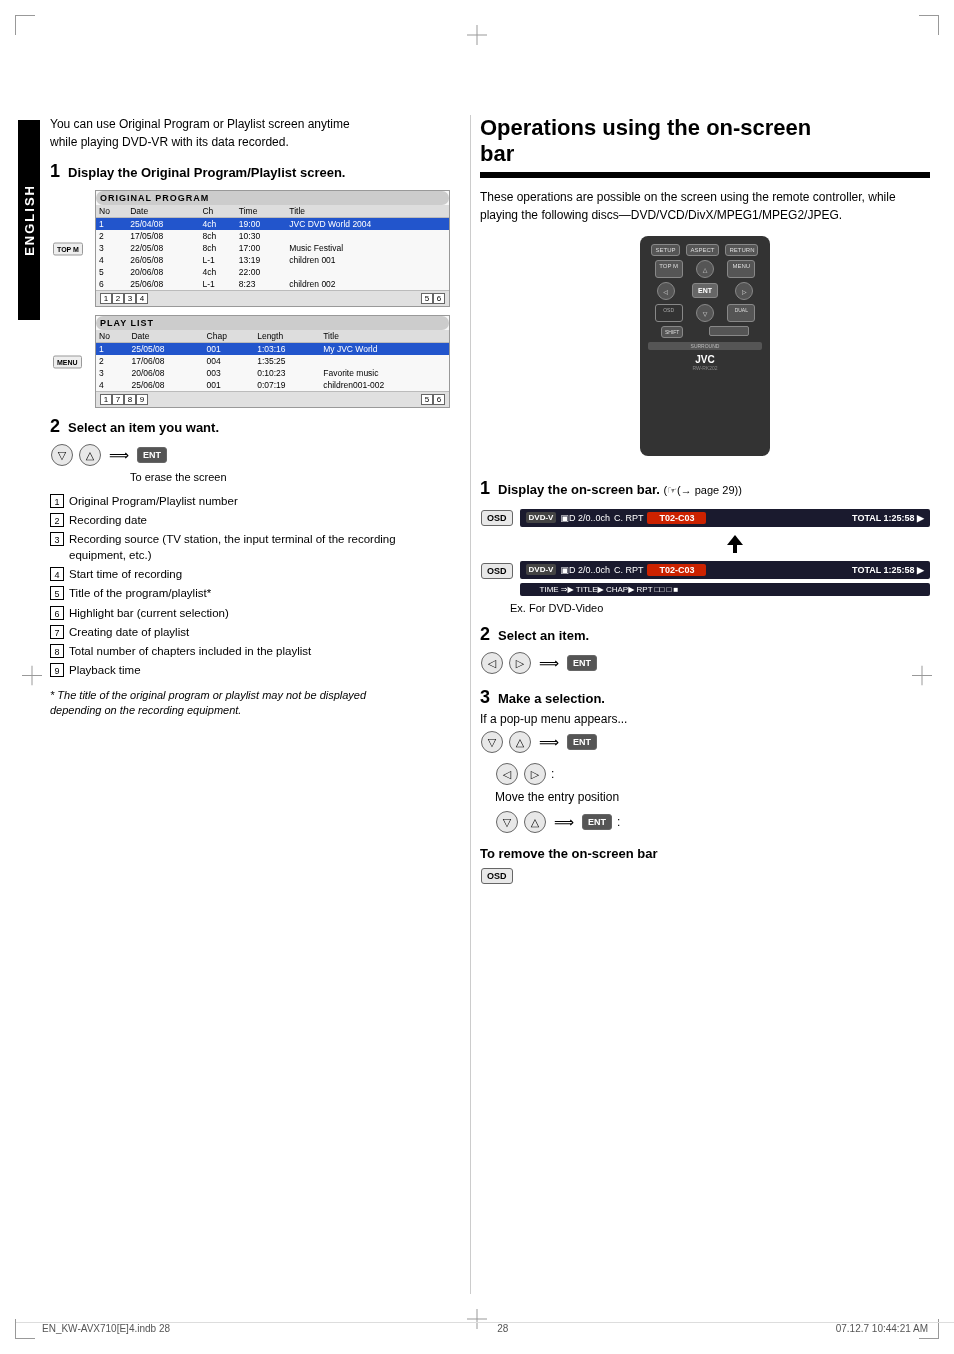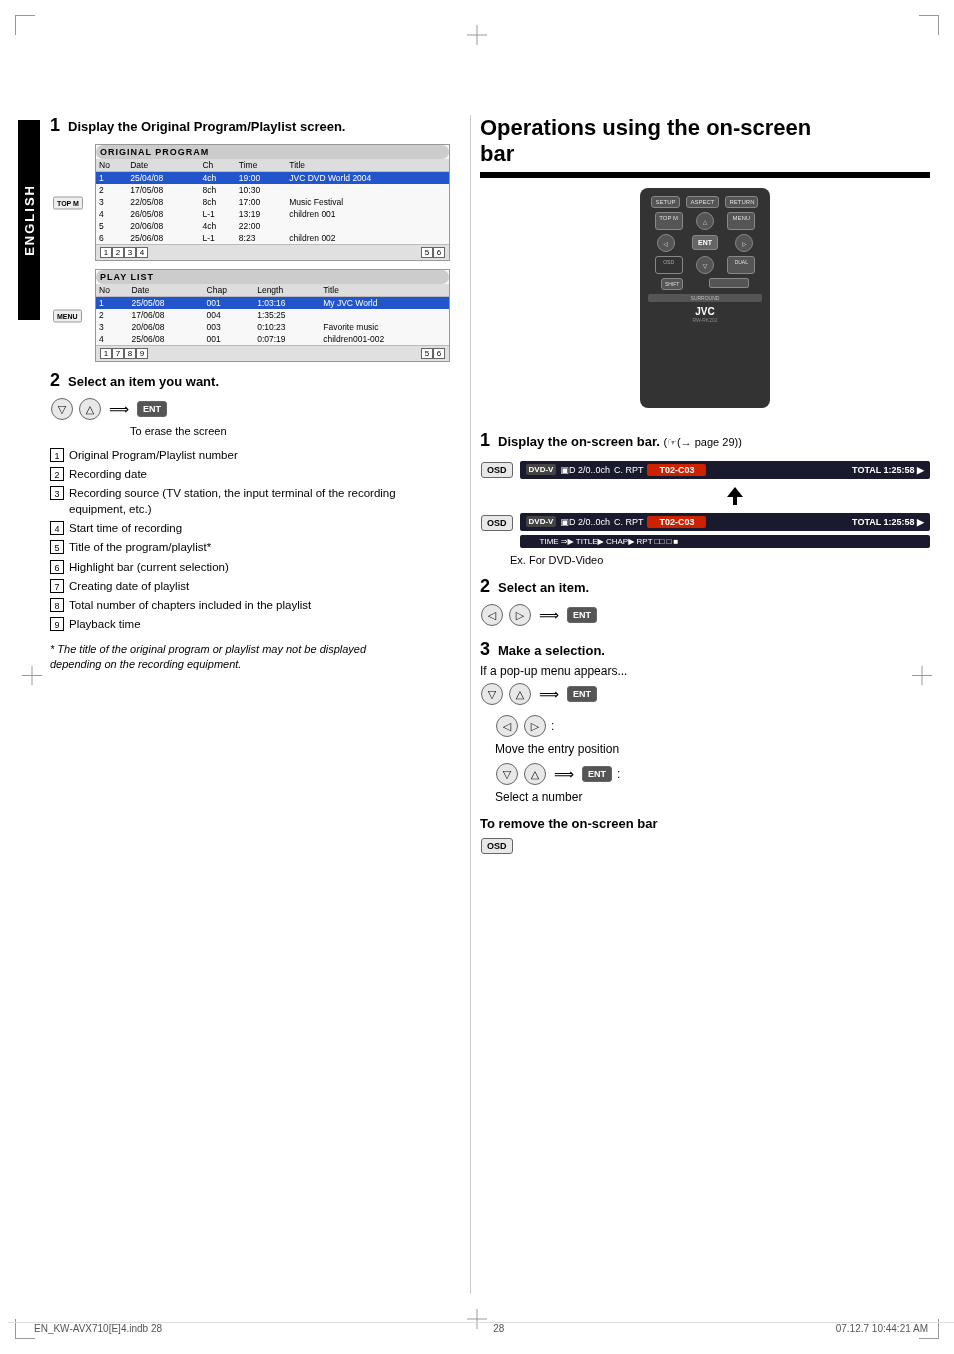--- a/index.html
+++ b/index.html
@@ -354,21 +354,21 @@
 
     
     .indent {
       margin-left: 15px;
     }
 
     
     .page-footer {
       position: absolute;
       bottom: 20px;
-      left: 8px;
+      left: 16px;
       right: 0;
       display: flex;
       justify-content: space-between;
       align-items: center;
       padding: 0 26px;
       font-size: 10px;
       color: #555;
       border-top: 1px solid #ddd;
     }
 
@@ -471,20 +471,21 @@
 </div>
 
 <div class="english-sidebar">
   <span>ENGLISH</span>
 </div>
 
 <div class="divider-line"></div>
 
 <div class="left-col">
 
+  <p class="body-text">You can use Original Program or Playlist screen anytime while playing DVD-VR with its data recorded.</p>
 
   <div class="step-row">
     <span class="step-num">1</span>
     <span style="font-size:13px;font-weight:bold;">Display the Original Program/Playlist screen.</span>
   </div>
 
   <div style="position:relative;margin:8px 0 6px 0;">
     <div class="screen-wrapper">
       <div class="topm-label">TOP M</div>
       <div class="screen-mockup">
@@ -670,20 +671,21 @@
 </div>
 
 <div class="right-col">
 
   <div class="ops-title">
     <span>Operations using the on-screen</span><br>
     <span>bar</span>
   </div>
   <div class="ops-title-bar"></div>
 
+  <p class="ops-body">These operations are possible on the screen using the remote controller, while playing the following discs—DVD/VCD/DivX/MPEG1/MPEG2/JPEG.</p>
 
   <div style="display:flex;justify-content:center;margin-bottom:12px;">
     <div class="remote-image">
       <div class="remote-image-inner">
         <div class="remote-row">
           <div class="r-btn">SETUP</div>
           <div class="r-btn">ASPECT</div>
           <div class="r-btn">RETURN</div>
         </div>
         <div class="remote-row">
@@ -794,21 +796,20 @@
     </div>
     <p style="font-size:12px;margin-bottom:6px;">Move the entry position</p>
 
     <div style="display:flex;align-items:center;gap:4px;margin-bottom:4px;">
       <span class="remote-btn-round">▽</span>
       <span class="remote-btn-round">△</span>
       <span class="arrow-line">⟹</span>
       <span class="remote-btn-ent">ENT</span>
       <span style="font-size:12px;">:</span>
     </div>
-    <p style="font-size:12px;margin-bottom:10px;">Select a number</p>
   </div>
 
   <p class="remove-header">To remove the on-screen bar</p>
   <div style="margin-top:4px;">
     <div class="remote-btn" style="font-size:9px;font-weight:bold;display:inline-block;">OSD</div>
   </div>
 </div>
 
 <div class="page-footer">
   <span>EN_KW-AVX710[E]4.indb  28</span>

